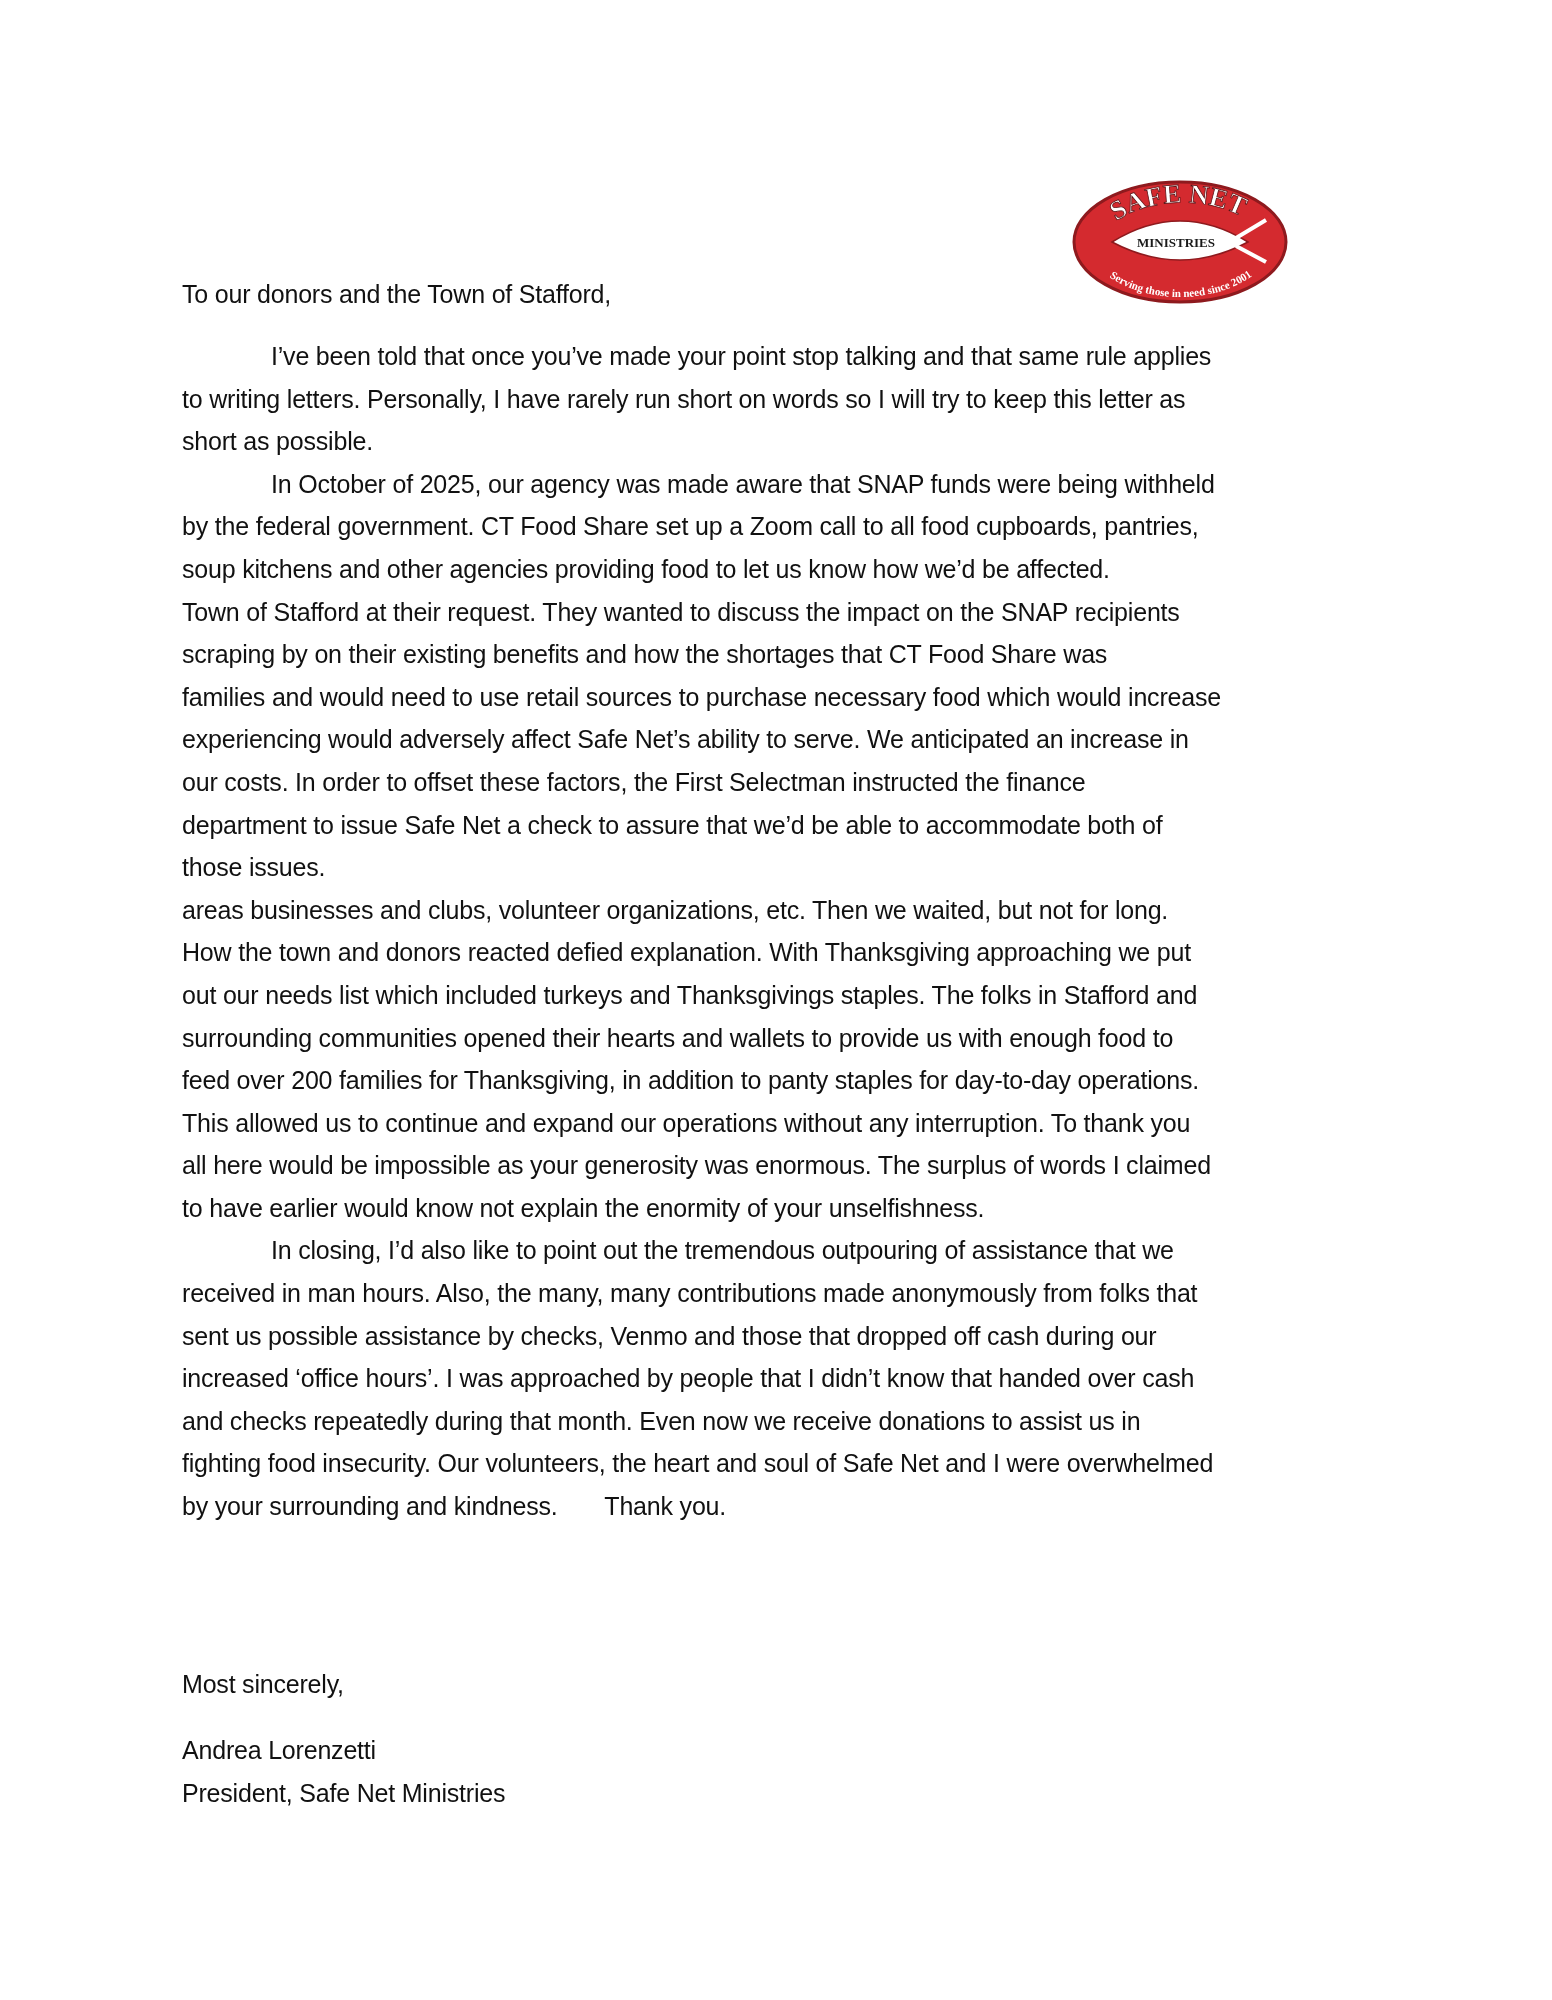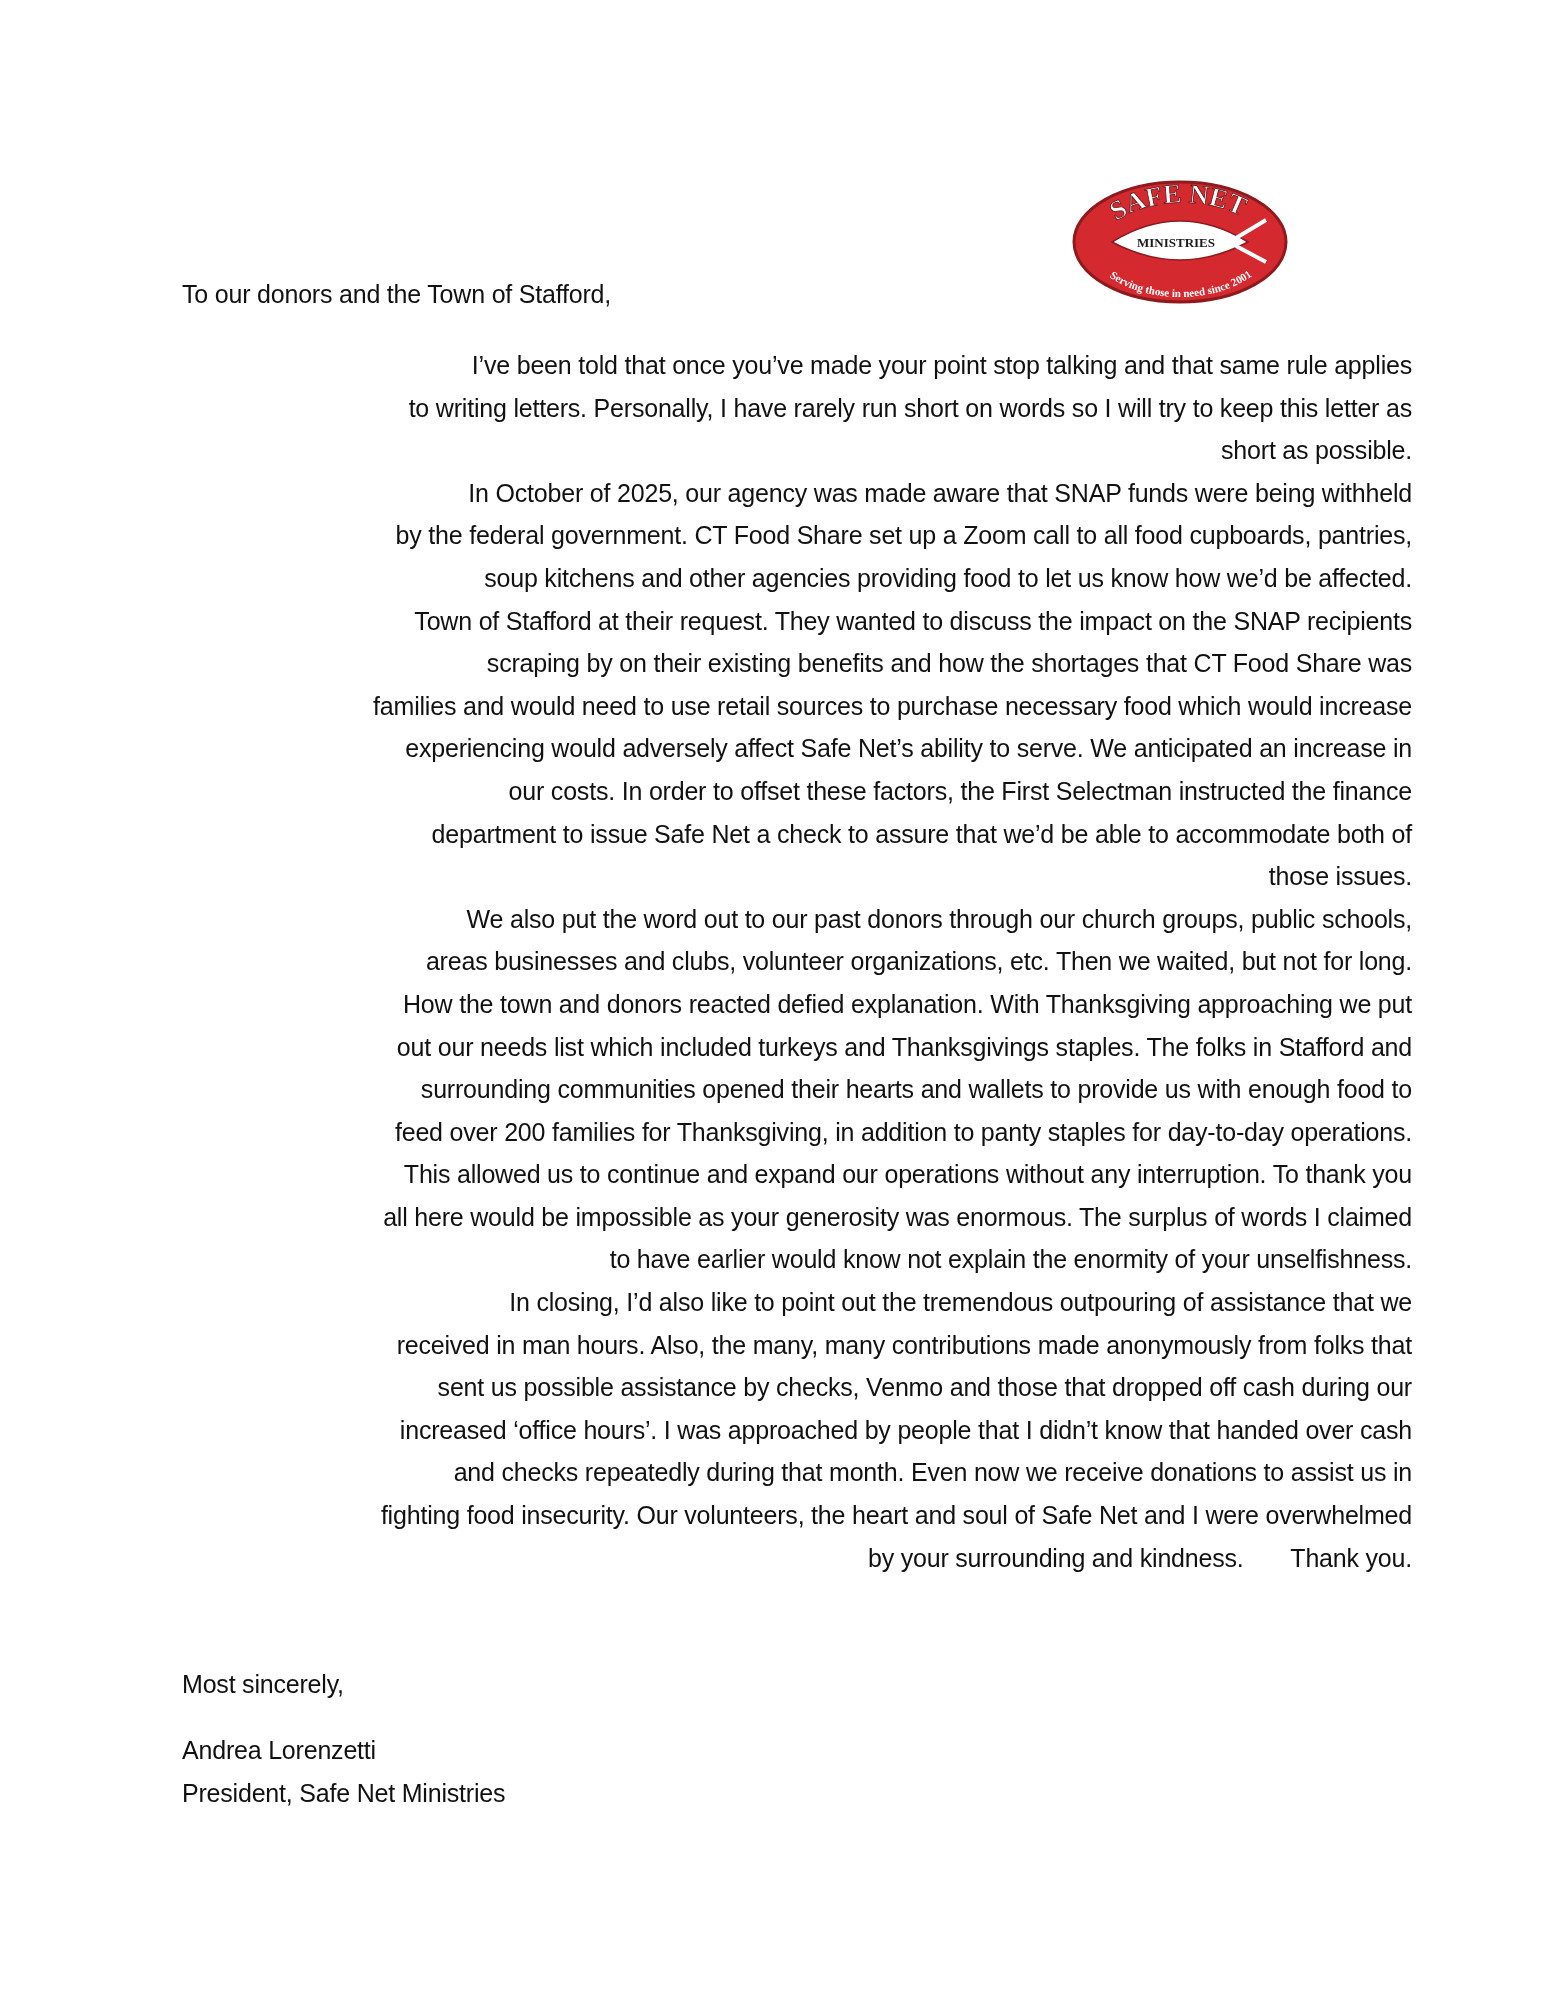--- a/index.html
+++ b/index.html
@@ -7,21 +7,21 @@
   .page { position: absolute; left: 0; top: 0; width: 1552px; height: 2000px; background: #fff; }
   .logo { position: absolute; left: 1070px; top: 178px; width: 220px; height: 128px; }
   .text {
     position: absolute; left: 182px; width: 1230px;
     font-family: "Liberation Sans", sans-serif;
     font-size: 25px; color: #111; letter-spacing: -0.2px;
   }
   .line { height: 42.6px; line-height: 42.6px; white-space: nowrap; }
   .indent { padding-left: 89px; }
   .salutation { top: 273px; }
-  .body { top: 344px; text-align: right; }
+  .body { top: 335px; }
   .closing { top: 1663px; }
   .signer { top: 1729px; }
 </style>
 </head>
 <body>
 
 <div class="page">
 
   <svg class="logo" viewBox="0 0 220 128">
     <defs>
@@ -56,21 +56,20 @@
     <div>
       <div class="line">Town of Stafford at their request.  They wanted to discuss the impact on the SNAP recipients</div>
       <div class="line">scraping by on their existing benefits and how the shortages that CT Food Share was</div>
       <div class="line">families and would need to use retail sources to purchase necessary food which would increase</div>
       <div class="line">experiencing would adversely affect Safe Net’s ability to serve. We anticipated an increase in</div>
       <div class="line">our costs.  In order to offset these factors, the First Selectman instructed the finance</div>
       <div class="line">department to issue Safe Net a check to assure that we’d be able to accommodate both of</div>
       <div class="line">those issues.</div>
     </div>
     <div>
-      <div class="line indent">We also put the word out to our past donors through our church groups, public schools,</div>
       <div class="line">areas businesses and clubs, volunteer organizations, etc.   Then we waited, but not for long.</div>
       <div class="line">How the town and donors reacted defied explanation.   With Thanksgiving approaching we put</div>
       <div class="line">out our needs list which included turkeys and Thanksgivings staples.  The folks in Stafford and</div>
       <div class="line">surrounding communities opened their hearts and wallets to provide us with enough food to</div>
       <div class="line">feed over 200 families for Thanksgiving, in addition to panty staples for day-to-day operations.</div>
       <div class="line">This allowed us to continue and expand our operations without any interruption.   To thank you</div>
       <div class="line">all here would be impossible as your generosity was enormous.  The surplus of words I claimed</div>
       <div class="line">to have earlier would know not explain the enormity of your unselfishness.</div>
     </div>
     <div>

